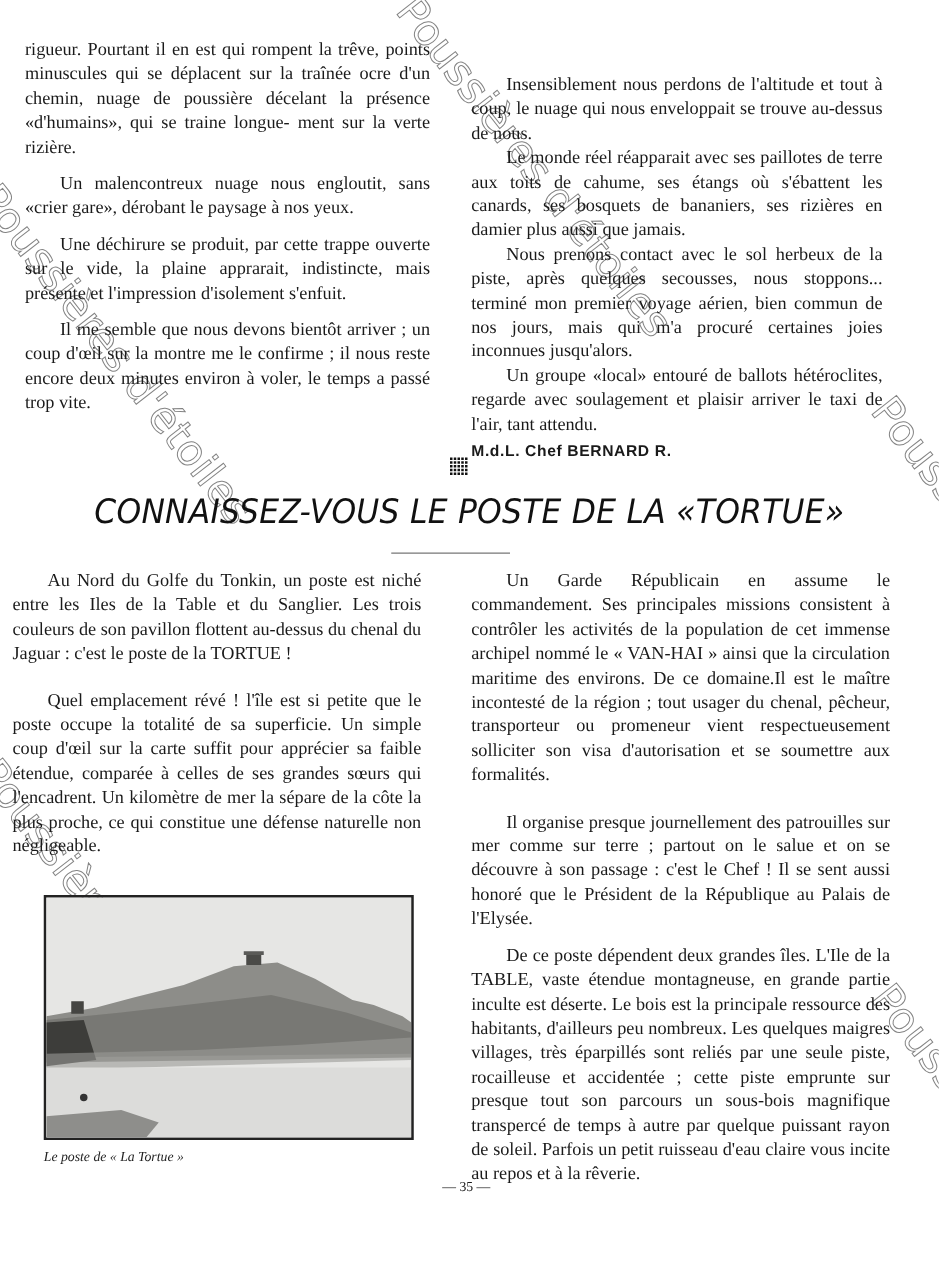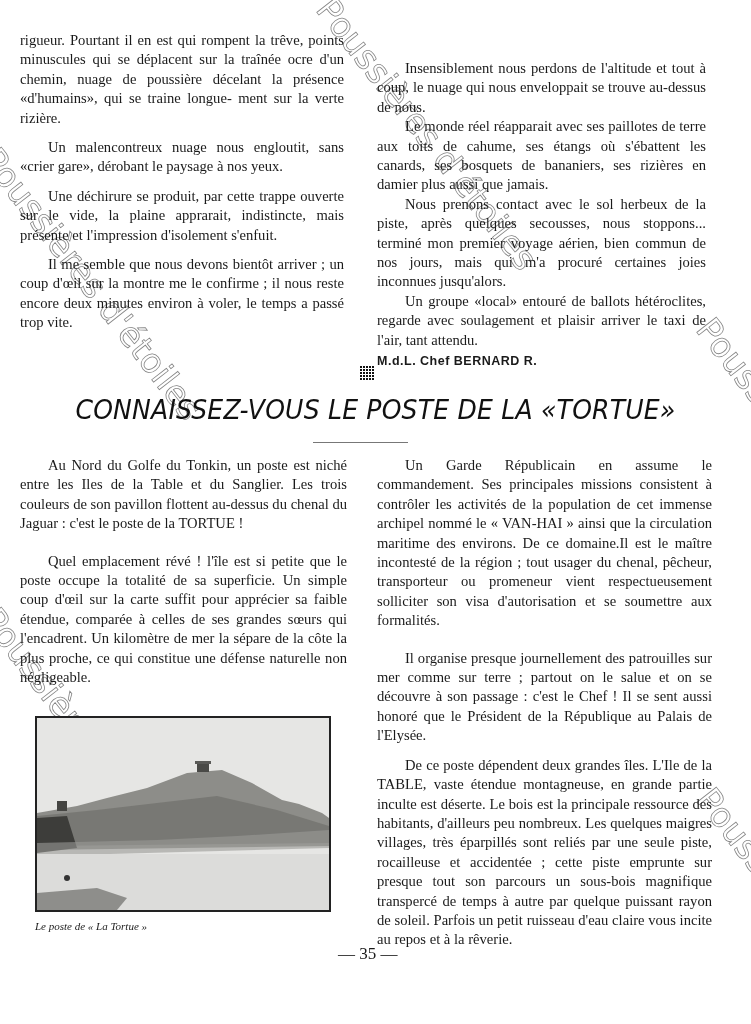--- a/index.html
+++ b/index.html
@@ -7,21 +7,21 @@
     width: 751px; height: 1024px; background: #ffffff; position: relative; overflow: hidden;
     font-family: "Liberation Serif", "DejaVu Serif", serif; color: #1a1a1a;
   }
   .col { position: absolute; font-size: 14.6px; line-height: 19.4px; text-align: justify; }
   .col p { margin: 0; text-indent: 28px; }
   .col p.gap { margin-top: 10px; }
   .col p.gap2 { margin-top: 18px; }
   .col p.noindent { text-indent: 0; }
   #top-left { left: 20px; top: 31px; width: 324px; }
   #top-right { left: 377px; top: 48px; width: 329px; margin-top: 11px; }
-  #bot-left { left: 20px; top: 456px; width: 327px; }
+  #bot-left { left: 10px; top: 456px; width: 327px; }
   #bot-right { left: 377px; top: 456px; width: 335px; }
   .signature {
     text-align: left; font-family: "Liberation Sans", "DejaVu Sans", sans-serif; font-weight: bold;
     font-size: 12.5px; letter-spacing: 0.5px; margin-top: 2px; padding-right: 4px; text-indent: 0;
   }
   .ornament {
     position: absolute; left: 360px; top: 366px; width: 14px; height: 14px;
     display: grid; grid-template-columns: repeat(5, 2px); grid-template-rows: repeat(5, 2px); gap: 1px;
   }
   .ornament span { background: #111; width: 2px; height: 2px; }
@@ -34,21 +34,21 @@
   .photo-frame {
     position: absolute; left: 35px; top: 716px; width: 296px; height: 196px;
     border: 2px solid #222; box-sizing: border-box; overflow: hidden;
     background: linear-gradient(#e7e7e5 0%, #e3e3e1 40%, #d8d8d6 100%);
   }
   .photo-frame svg { display: block; }
   .caption {
     position: absolute; left: 35px; top: 920px; width: 296px; text-align: left;
     font-style: italic; font-size: 11px; color: #222;
   }
-  .page-number { position: absolute; left: 338px; top: 944px; width: 70px; font-size: 17px; }
+  .page-number { position: absolute; left: 338px; top: 944px; width: 70px; text-align: center; font-size: 11px; }
   .watermark {
     position: absolute; font-family: "DejaVu Sans", sans-serif; font-size: 34px; color: transparent;
     -webkit-text-stroke: 0.8px rgba(90,90,90,0.75); white-space: nowrap; pointer-events: none;
     transform-origin: left top;
   }
   #wm1 { left: 340px; top: -10px; transform: rotate(52deg); }
   #wm2 { left: 5px; top: 140px; transform: rotate(52deg); }
   #wm3 { left: 5px; top: 600px; transform: rotate(52deg); }
   #wm4 { left: 720px; top: 310px; transform: rotate(52deg); }
   #wm5 { left: 720px; top: 780px; transform: rotate(52deg); }

